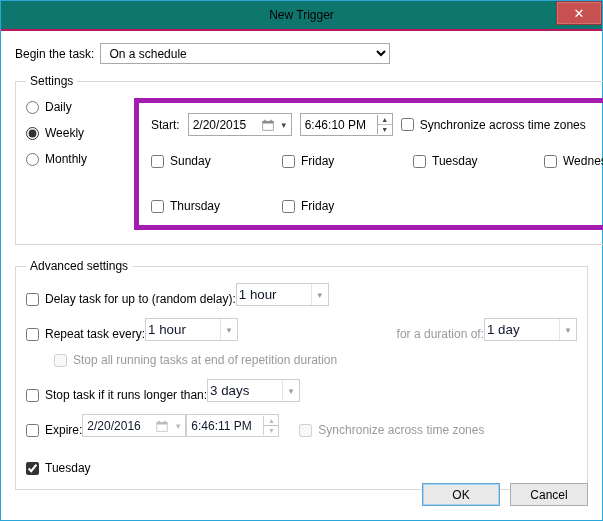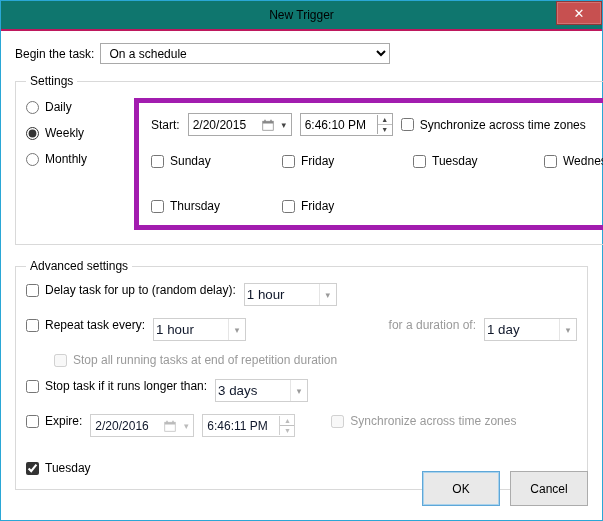--- a/index.html
+++ b/index.html
@@ -116,35 +116,35 @@
 
   .recur-row { display:flex; align-items:center; gap:8px; margin-bottom: 12px; }
   .recur-row input[type="text"] { width: 34px; text-align: left; }
   .days-grid {
     display: grid;
     grid-template-columns: repeat(4, 100px);
     row-gap: 12px; column-gap: 0; gap: 31px;
   }
 
   .adv-body { display:flex; flex-direction:column; gap: 12px; }
-  .adv-row { display:flex; align-items:flex-start; gap: 8px; }
+  .adv-row { display:flex; align-items:flex-end; gap: 0; }
   .adv-row .spacer { flex: 1; }
   .combo { display:flex; border:1px solid #cfcfcf; height:21px; background:#fff; }
   .combo input { border:none; height:19px; }
   .combo .dd { width:16px; display:flex; align-items:center; justify-content:center; font-size:9px; color:#9a9a9a; border-left:1px solid #e5e5e5;} .w70 { width:70px; }
   .indent { margin-left: 28px; }
   .sep { height: 0; }
 
   .footer {
     position: absolute;
     right: 14px; bottom: 14px;
     display: flex; gap: 10px;
   }
   .btn {
-    min-width: 78px; height: 35px;
+    min-width: 78px; height: 23px;
     border: 1px solid #acacac;
     background: #e9e9e9;
     display:flex; align-items:center; justify-content:center;
     font: inherit;
     padding: 0 8px;
   }
   .btn.default { border-color: #5ea7d8; box-shadow: 0 0 0 1px #a9d2ec inset; }
   .cal svg { width: 12px; height: 12px; }
 </style>
 </head>

